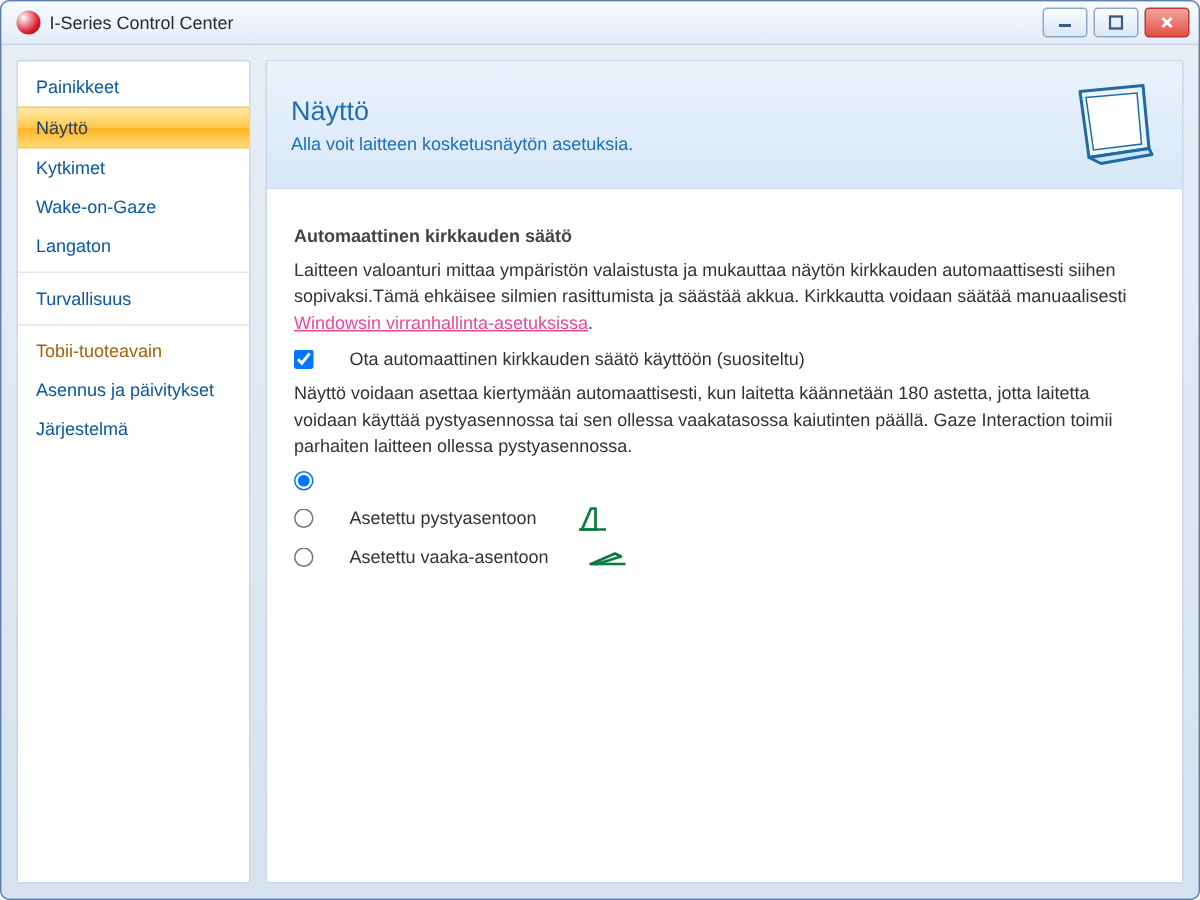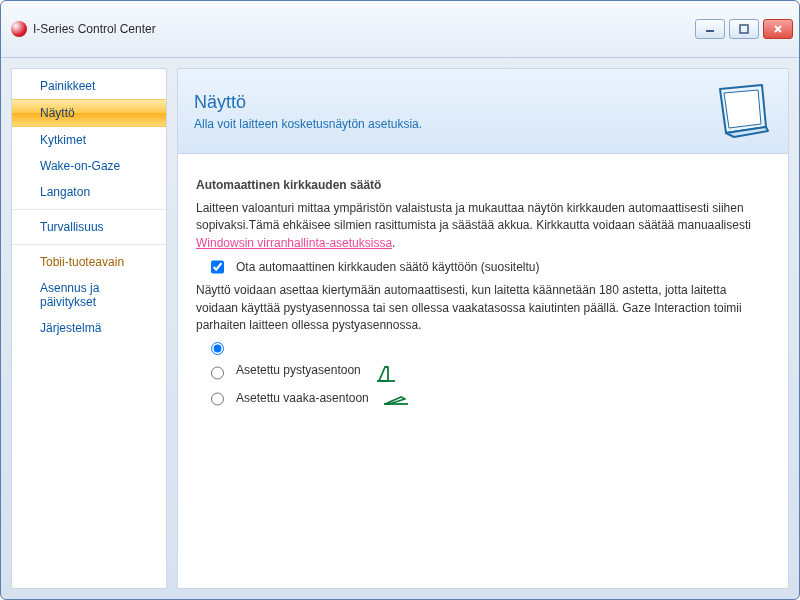--- a/index.html
+++ b/index.html
@@ -1,41 +1,41 @@
 <!DOCTYPE html>
 <html><head>
 <meta charset="utf-8">
 <style>
 html,body{margin:0;padding:0;width:800px;height:600px;font-family:"Segoe UI",Tahoma,sans-serif;font-size:12px;color:#333;background:#fff;overflow:hidden}
 .window{width:800px;height:600px;border:1px solid #5a7fad;box-sizing:border-box;background:linear-gradient(#e8eef5,#d6e2f0);border-radius:6px;display:flex;flex-direction:column}
-.titlebar{height:28px;display:flex;align-items:center;padding:14px 4px;background:linear-gradient(#f7fbff,#e4ecf6);border-bottom:1px solid #c0cde0;border-radius:6px 6px 0 0}
+.titlebar{height:28px;display:flex;align-items:center;padding:0 4px;background:linear-gradient(#f7fbff,#e4ecf6);border-bottom:1px solid #c0cde0;border-radius:6px 6px 0 0}
 .titlebar .appicon{width:16px;height:16px;margin:0 6px;border-radius:50%;background:radial-gradient(circle at 30% 30%,#fff,#d23 60%,#800)}
 .titlebar .title{flex:1;color:#2b2b2b;font-size:12px}
 .winbtns{display:flex;gap:4px;margin-right:2px}
 .winbtn{width:28px;height:18px;border:1px solid #8fa9c9;border-radius:3px;background:linear-gradient(#fafdff,#d9e6f5);display:flex;align-items:center;justify-content:center}
 .winbtn.close{background:linear-gradient(#f6a3a0,#e05045);border-color:#c0392b;color:#fff}
 .winbtn svg{display:block}
 .body{flex:1;display:flex;padding:10px;gap:10px}
 .sidebar{width:156px;background:#fff;border:1px solid #c9d7e8;border-radius:2px;padding:4px 0;box-sizing:border-box}
-.sideitem{padding:6px 28px;color:#0b57a4;cursor:pointer}
+.sideitem{padding:6px 12px;color:#0b57a4;cursor:pointer}
 .sideitem.selected{background:linear-gradient(#ffe9a8,#ffc94a 50%,#ffb321 51%,#ffd976);color:#1a3e6f;border-top:1px solid #f7c85a;border-bottom:1px solid #f7c85a}
 .sideitem.dim{color:#a16207}
 .sep{height:1px;background:#e0e7f0;margin:4px 0}
 .main{flex:1;background:#fff;border:1px solid #c9d7e8;border-radius:2px;display:flex;flex-direction:column}
 .header{background:linear-gradient(#eaf3fc,#d8e7f7);border-bottom:1px solid #c9d7e8;padding:12px 16px;display:flex;align-items:center;gap:12px}
 .header .titles{flex:1}
 .header h1{margin:0 0 4px 0;font-size:18px;font-weight:normal;color:#1d6fb7}
 .header .sub{color:#1d6fb7;font-size:12px}
 .header .bigicon{width:70px;height:60px}
 .content{padding:14px 18px 18px 18px;overflow:auto}
 .content h2{font-size:12px;font-weight:bold;color:#444;margin:18px 0 8px 0}
 .content h2:first-child{margin-top:10px}
 .content p{margin:0 0 8px 0;line-height:1.45;color:#333}
 .content a{color:#ec4899;text-decoration:underline}
-.row{display:flex;gap:8px;margin:8px 15px;color:#333}
+.row{display:flex;align-items:center;gap:20px;margin:8px 0;color:#333}
 .row input[type=checkbox],.row input[type=radio]{margin:0 4px 0 0}
 .row label{cursor:pointer}
 .orienticon{margin-left:6px;display:inline-flex}
 </style>
 </head>
 <body>
 
 <div class="window">
   <div class="titlebar">
     <span class="appicon"></span>

